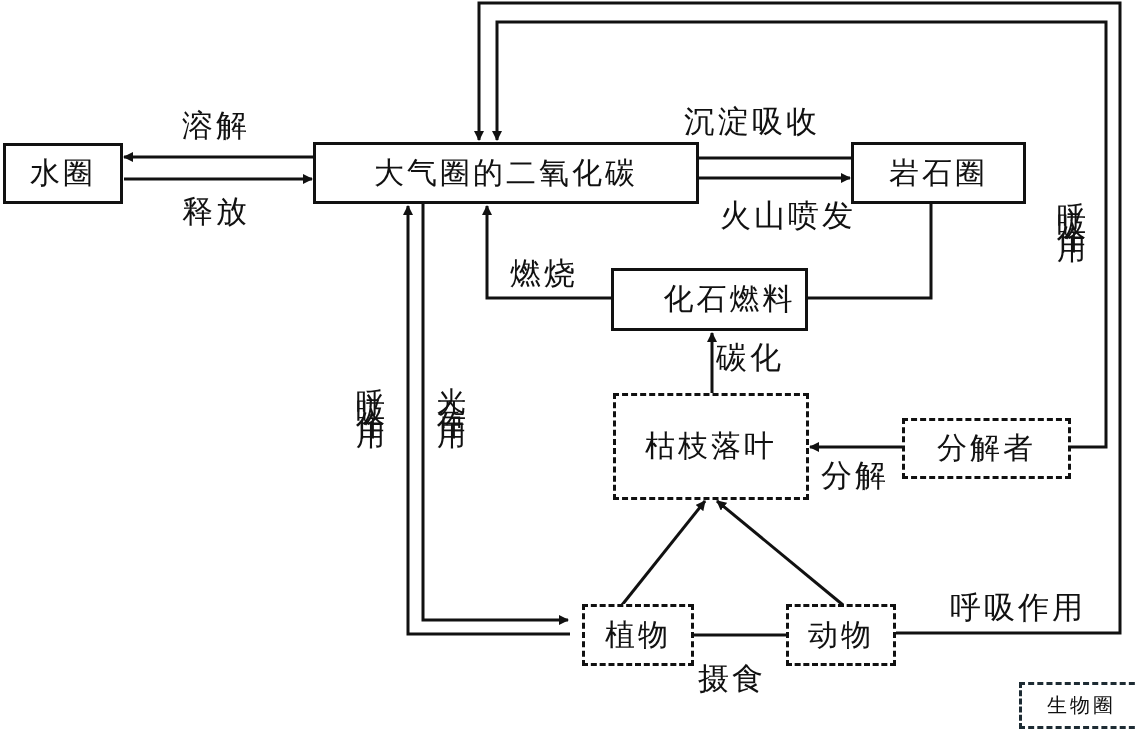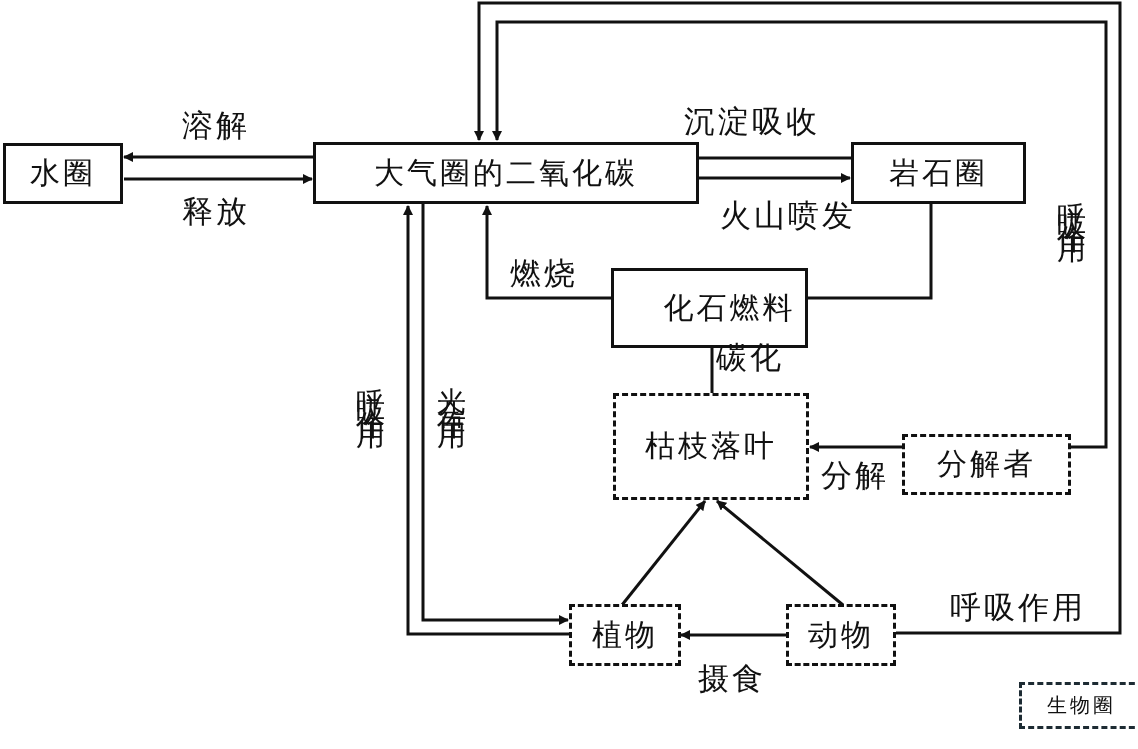--- a/index.html
+++ b/index.html
@@ -54,26 +54,26 @@
 
     <polyline points="895,633 1120,633 1120,3 479,3 479,140" marker-end="url(#ah)"></polyline>
 
     <polyline points="1070,447 1106,447 1106,22 497,22 497,140" marker-end="url(#ah)"></polyline>
   </g>
 </svg>
 
 <div class="box solid" style="left:3px;top:143px;width:120px;height:61px;">水圈</div>
 <div class="box solid" style="left:313px;top:142px;width:386px;height:62px;">大气圈的二氧化碳</div>
 <div class="box solid" style="left:851px;top:142px;width:175px;height:62px;">岩石圈</div>
-<div class="box solid" style="left:611px;top:268px;width:197px;height:80px;padding-left:40px;">化石燃料</div>
+<div class="box solid" style="left:611px;top:268px;width:197px;height:63px;padding-left:40px;">化石燃料</div>
 <div class="box dashed two-line" style="left:613px;top:393px;width:196px;height:107px;">
   <span>枯枝落叶</span>
 </div>
-<div class="box dashed" style="left:902px;top:434px;width:169px;height:61px;">分解者</div>
-<div class="box dashed" style="left:569px;top:604px;width:112px;height:62px;">植物</div>
+<div class="box dashed" style="left:902px;top:418px;width:169px;height:61px;">分解者</div>
+<div class="box dashed" style="left:582px;top:604px;width:112px;height:62px;">植物</div>
 <div class="box dashed" style="left:786px;top:604px;width:110px;height:62px;">动物</div>
 <div class="box dashed-dark" style="left:1019px;top:682px;width:125px;height:47px;font-size:20px;">生物圈</div>
 
 <div class="label" style="left:182px;top:110px;">溶解</div>
 <div class="label" style="left:182px;top:196px;">释放</div>
 <div class="label" style="left:684px;top:106px;text-align:right;">沉淀吸收</div>
 <div class="label" style="left:684px;top:200px;margin-left:36px;">火山喷发</div>
 <div class="label" style="left:510px;top:258px;">燃烧</div>
 <div class="label" style="left:716px;top:342px;">碳化</div>
 <div class="label" style="left:821px;top:460px;">分解</div>

